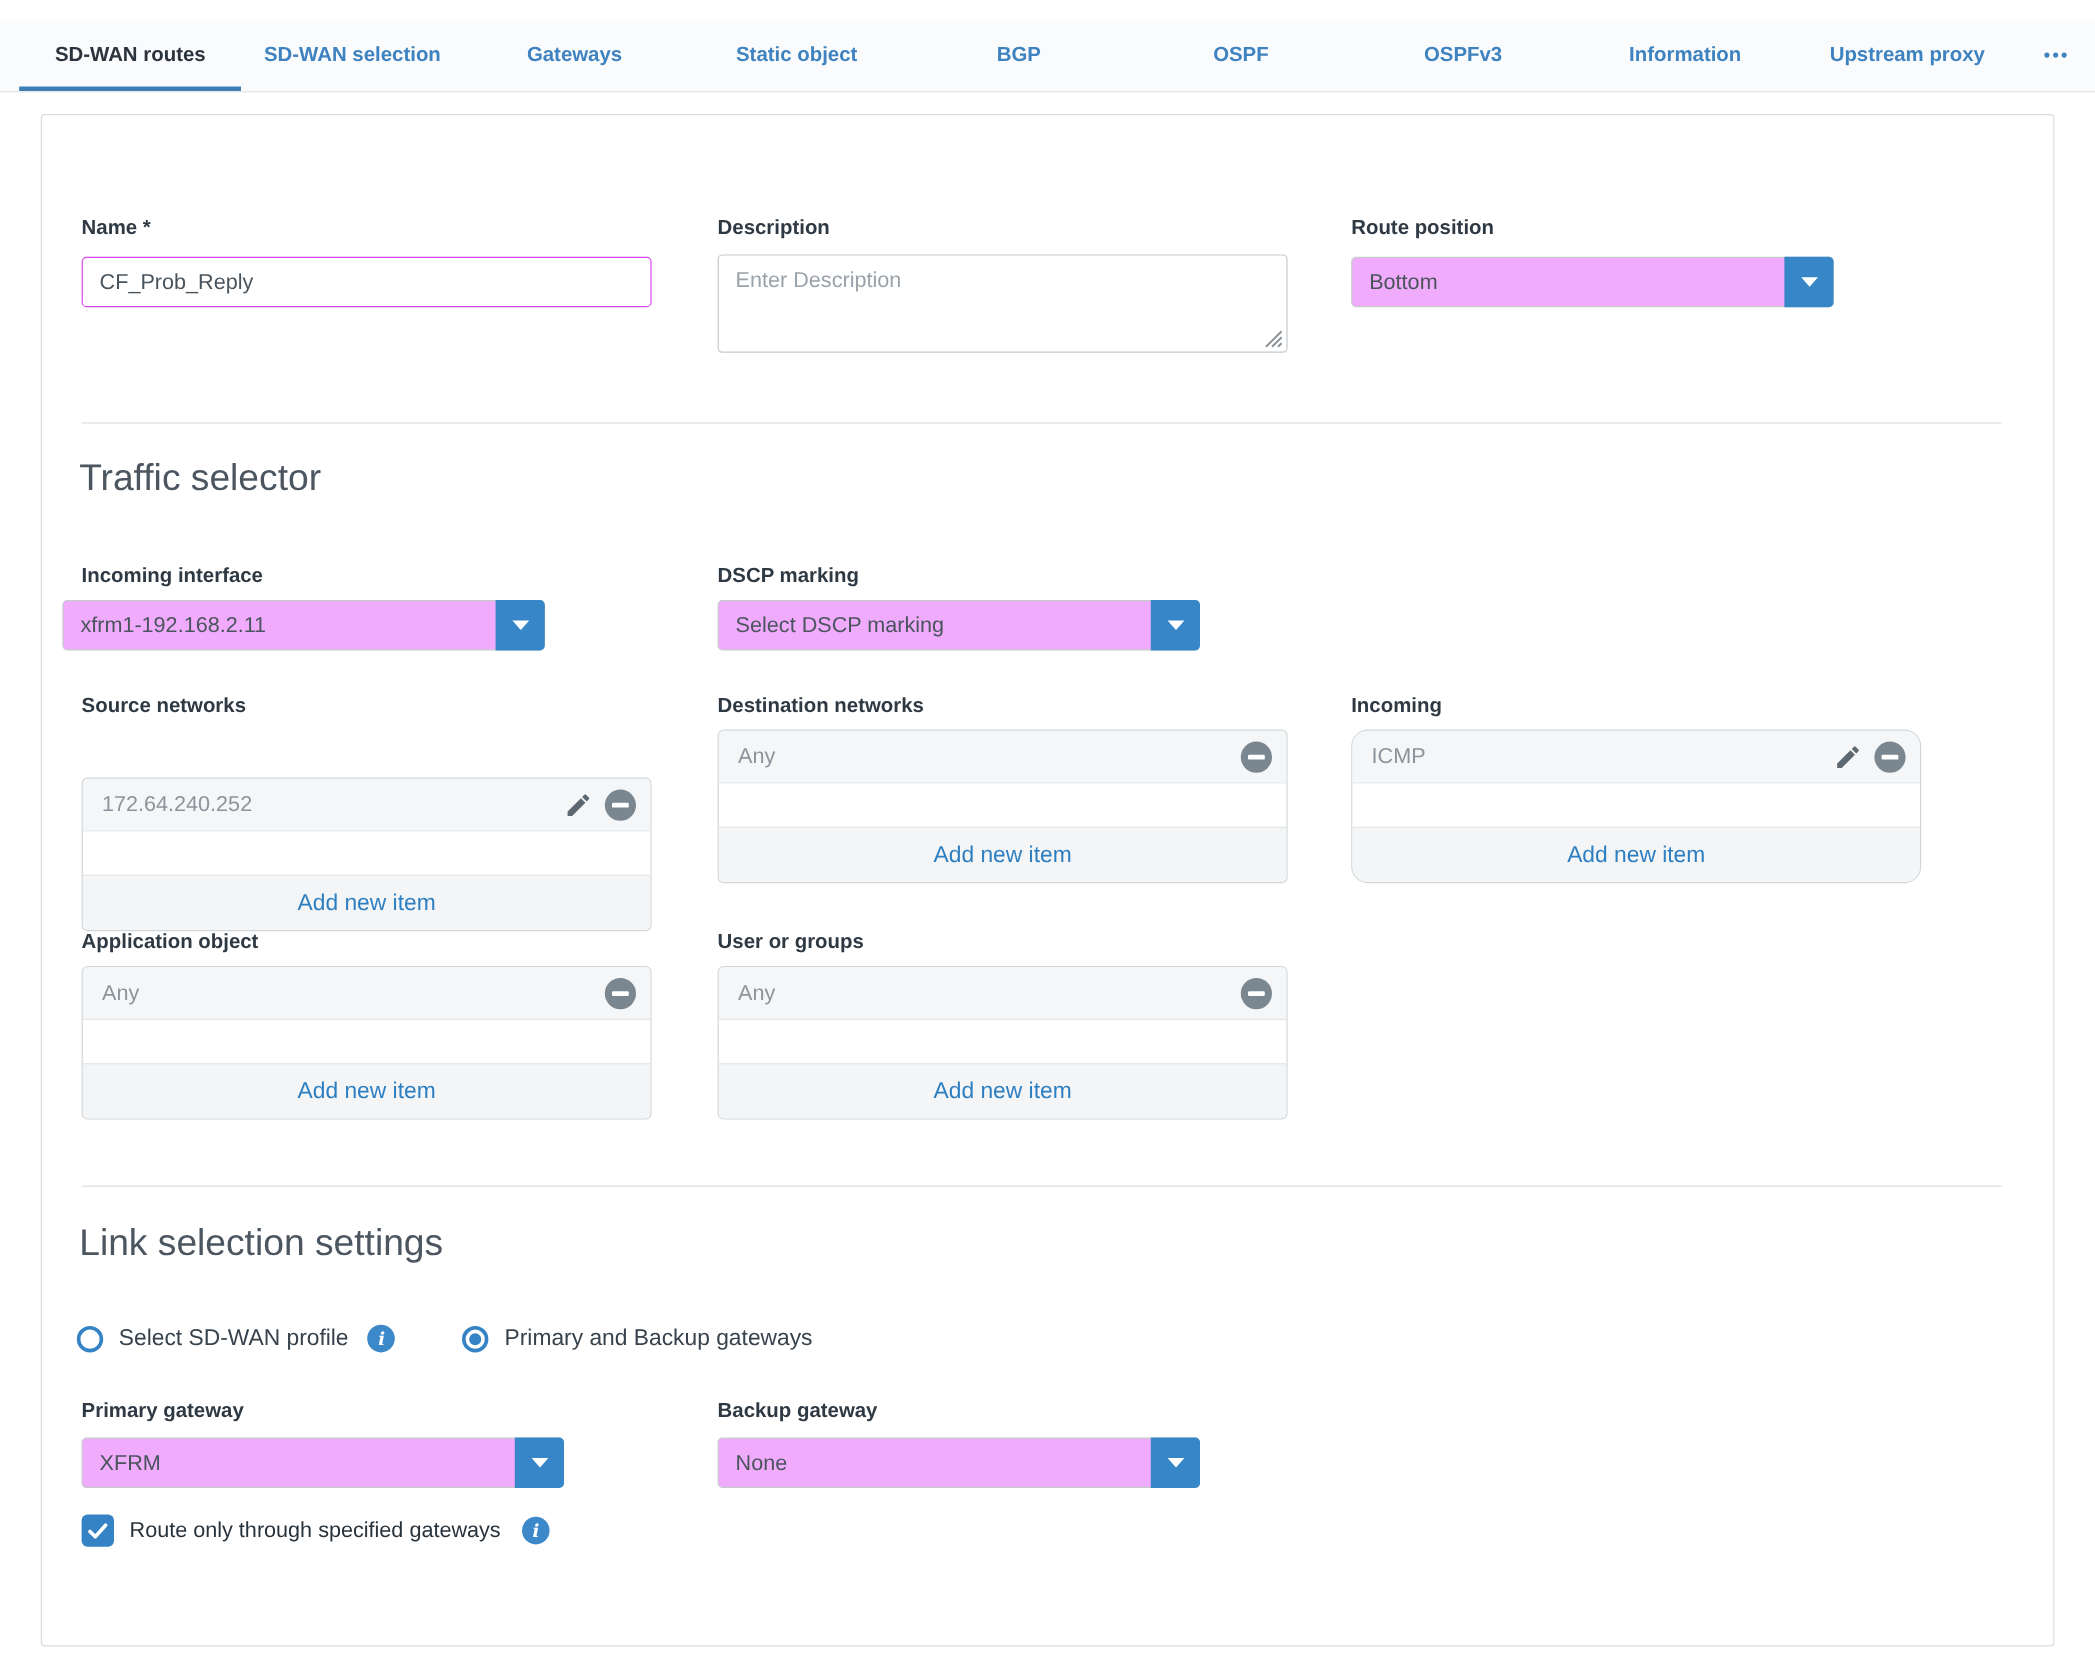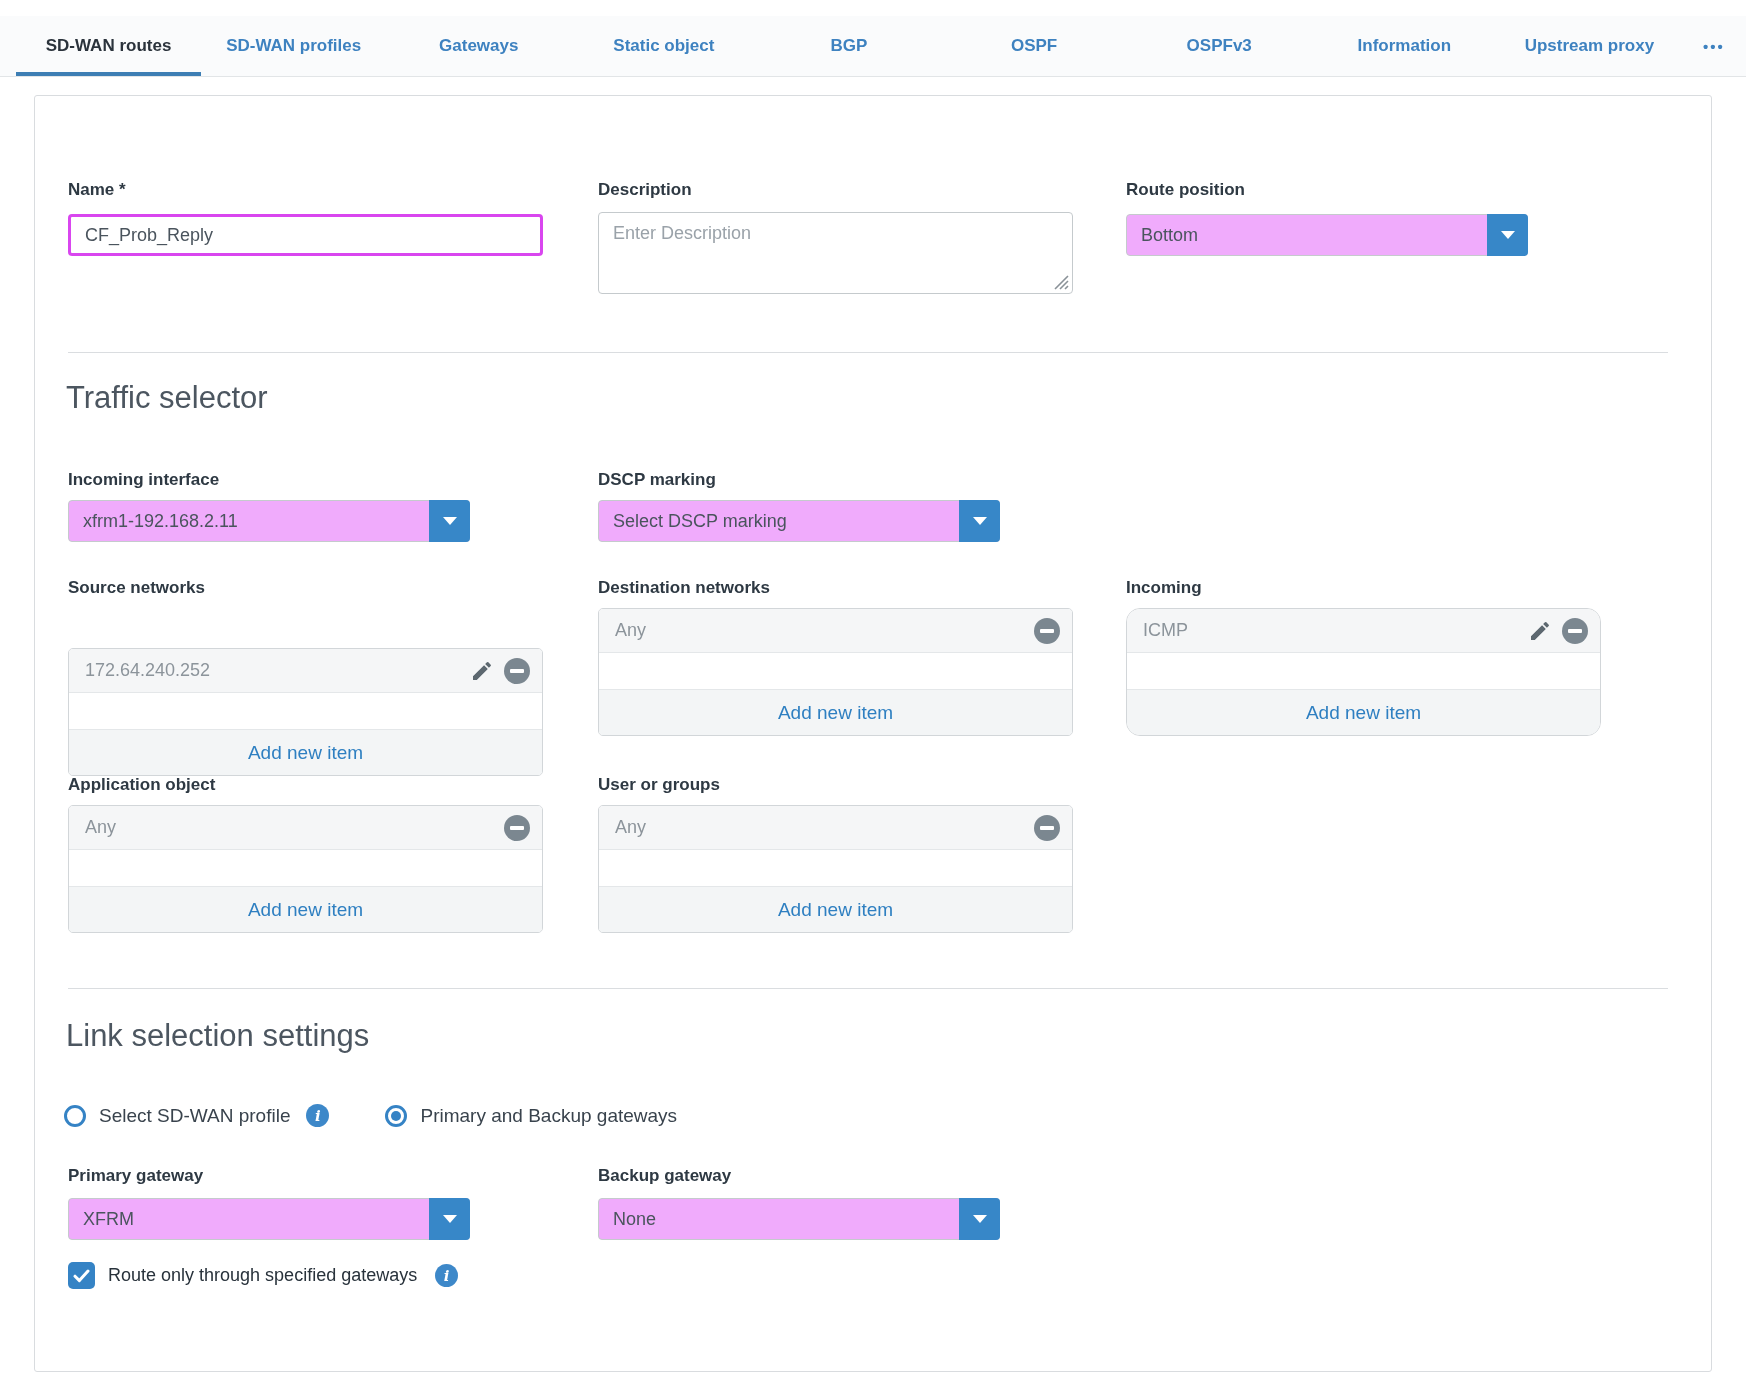--- a/index.html
+++ b/index.html
@@ -17,21 +17,21 @@
     color: #3e82c0; font-weight: 700; font-size: 15px; letter-spacing: 2px; cursor: pointer; }
 
   
   .panel { position: absolute; left: 34px; top: 95px; width: 1678px; height: 1277px;
     background: #ffffff; border: 1px solid #d9dcdf; border-radius: 3px; }
 
   .flabel { position: absolute; font-size: 17px; font-weight: 700; color: #2e3943; white-space: nowrap; }
   .section-h { position: absolute; font-size: 31px; font-weight: 300; color: #4c5660; white-space: nowrap; }
   .divider { position: absolute; left: 68px; width: 1600px; height: 1px; background: #dadde0; }
 
-  .tinput { position: absolute; width: 475px; height: 42px; border: 3px solid #d946ef;
+  .tinput { position: absolute; width: 475px; height: 42px; border: 1px solid #d946ef;
     border-radius: 4px; background: #fff; font-size: 18px; color: #4a545d;
     padding: 0 14px; font-family: "Liberation Sans", sans-serif; outline: none; }
   .tinput::placeholder, .tarea::placeholder { color: #9aa2a9; }
 
   .tarea-wrap { position: absolute; width: 475px; height: 82px; }
   .tarea { width: 100%; height: 100%; border: 1px solid #c5cacd; border-radius: 4px;
     background: #fff; font-size: 18px; color: #4a545d; padding: 10px 14px; resize: none;
     font-family: "Liberation Sans", sans-serif; outline: none; }
   .grip { position: absolute; right: 4px; bottom: 4px; }
 
@@ -77,21 +77,21 @@
   .checkbox { width: 27px; height: 27px; background: #3583c5; border-radius: 5px;
     display: flex; align-items: center; justify-content: center; cursor: pointer; flex: none; }
   .check-label { font-size: 18px; font-weight: 400; color: #28323b; margin-left: 13px; white-space: nowrap; }
   .check-row .info { margin-left: 18px; }
 </style>
 </head>
 <body>
 
 <div class="tabbar">
   <div class="tab active">SD-WAN routes</div>
-  <div class="tab">SD-WAN profiles</div>
+  <div class="tab">SD-WAN selection</div>
   <div class="tab">Gateways</div>
   <div class="tab">Static object</div>
   <div class="tab">BGP</div>
   <div class="tab">OSPF</div>
   <div class="tab">OSPFv3</div>
   <div class="tab">Information</div>
   <div class="tab">Upstream proxy</div>
   <div class="tab-more">•••</div>
 </div>
 
@@ -114,21 +114,21 @@
   <div class="btn">
       <div class="tri"></div>
     </div>
 </div>
 
 <div class="divider" style="top:352px;"></div>
 
 <div class="section-h" style="left:66px; top:380px;">Traffic selector</div>
 
 <div class="flabel" style="left:68px; top:470px;">Incoming interface</div>
-<div class="dropdown" style="left:68px; top:500px;">
+<div class="dropdown" style="left:52px; top:500px;">
   <div class="val">xfrm1-192.168.2.11</div>
   <div class="btn">
       <div class="tri"></div>
     </div>
 </div>
 
 <div class="flabel" style="left:598px; top:470px;">DSCP marking</div>
 <div class="dropdown" style="left:598px; top:500px;">
   <div class="val">Select DSCP marking</div>
   <div class="btn">

